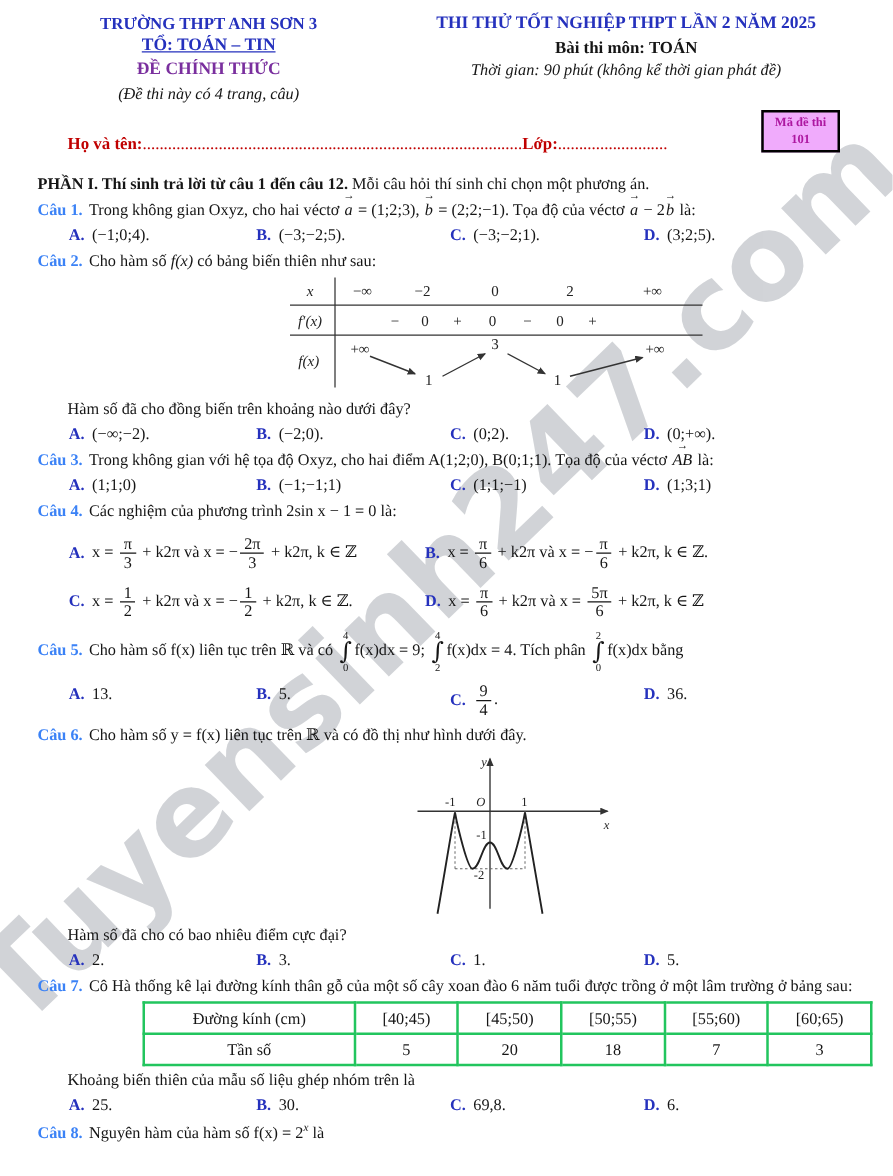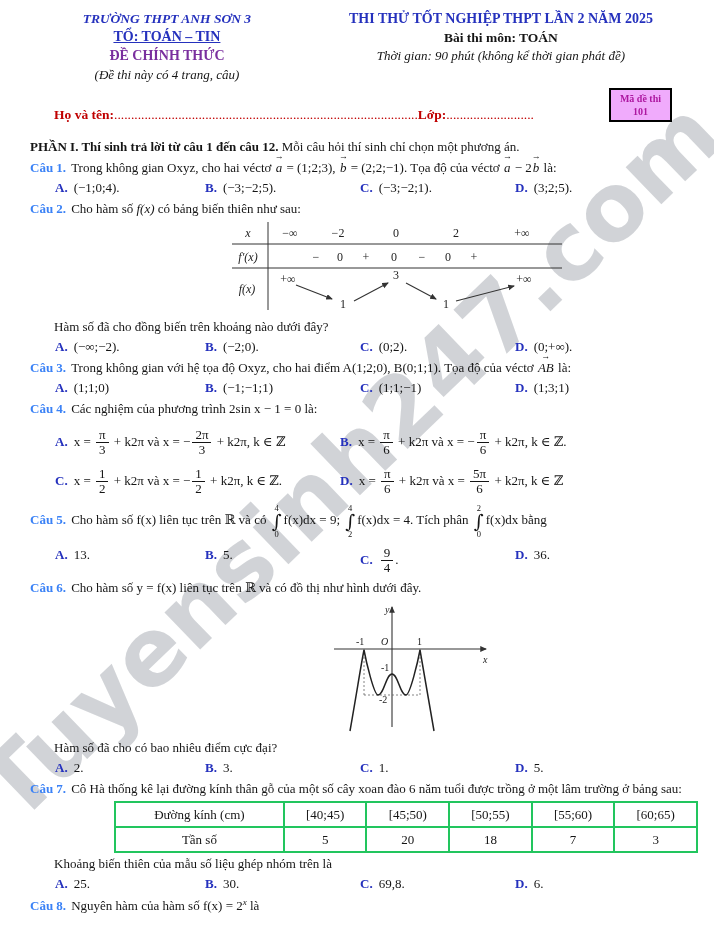--- a/index.html
+++ b/index.html
@@ -13,21 +13,21 @@
     transform:translate(-50%,-50%) rotate(-44deg);
     font-family:"DejaVu Sans",sans-serif; font-weight:bold; font-size:94px;
     color:#9ba0a8; opacity:.45; white-space:nowrap; z-index:0; pointer-events:none;
   }
   .content { position:relative; z-index:1; padding:10px 16px 0 30px; }
 
   
   .hdr { display:flex; }
   .hdr-left { width:41%; text-align:center; }
   .hdr-right { width:59%; text-align:center; }
-  .school { color:#2531bd; font-weight:bold; font-size:13.5px;font-style:italic; }
+  .school { color:#2531bd; font-weight:bold; font-size:13.5px; }
   .dept { color:#2531bd; font-weight:bold; font-size:14px; text-decoration:underline; }
   .official { color:#7a2f9e; font-weight:bold; font-size:14px; }
   .pages-note { font-style:italic; font-weight:normal; font-size:13px; }
   .exam-title { color:#2531bd; font-weight:bold; font-size:14px; }
   .subject { font-weight:bold; font-size:13.5px; }
   .duration { font-style:italic; font-size:13px; }
 
   .name-row { position:relative; margin-top:22px; padding-left:24px; color:#c00000; height:30px; font-size:13.5px; }
   .name-row .lbl { font-weight:bold; }
   .code-box {

